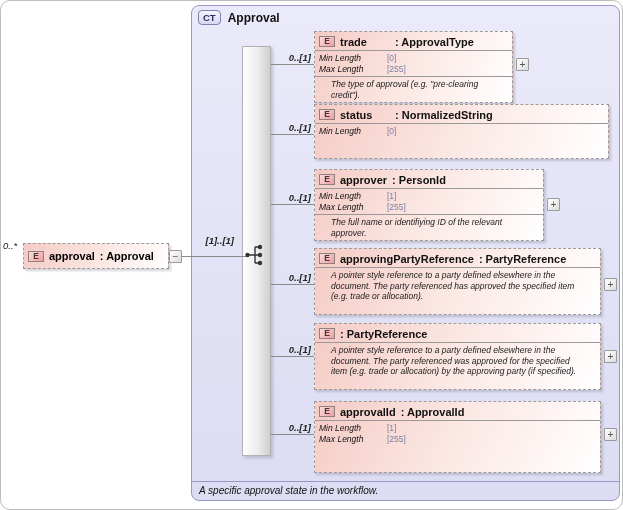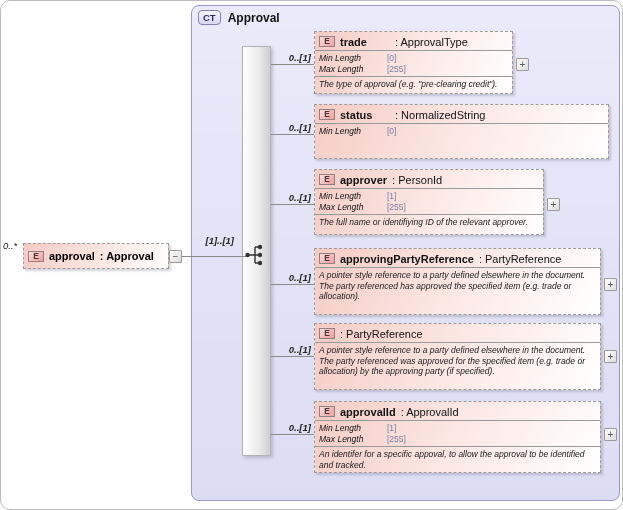--- a/index.html
+++ b/index.html
@@ -26,26 +26,26 @@
   .ebox { position:absolute; border:1px dashed #9b9b9b;
           background:linear-gradient(115deg,#f5cbc4 0%,#fbe7e3 48%,#ffffff 100%);
           box-shadow:2px 2px 2px rgba(100,100,130,0.28); z-index:3; overflow:hidden; }
   .ebox-header { display:flex; align-items:center; gap:5px; padding:3px 4px 2px 4px; height:18px; }
   .ebadge { flex:0 0 16px; width:16px; height:11px; border:1px solid #927f7f;
             background:linear-gradient(135deg,#fcdede,#ee9e9e); color:#4a3535;
             font-size:8.5px; font-weight:bold; line-height:9px;
             display:flex; align-items:center; justify-content:center; }
   .ename { font-weight:bold; font-size:11px; color:#111; min-width:50px; white-space:nowrap; }
   .ename.wide { min-width:0; }
-  .etype { font-weight:normal; font-size:11px; color:#111; white-space:nowrap; }
+  .etype { font-weight:bold; font-size:11px; color:#111; white-space:nowrap; }
   .facets { border-top:1px solid #999; padding:2px 4px 1px 4px; }
   .facet-row { display:flex; font-size:8.5px; line-height:11px; }
   .facet-label { width:68px; font-style:italic; color:#111; }
   .facet-value { color:#7d7da6; }
-  .eann { border-top:1px solid #999; padding:2px 4px; font-size:8.5px;
+  .eann { border-top:1px solid #999; padding:2px 16px; font-size:8.5px;
           font-style:italic; color:#1a1a1a; line-height:10.5px; }
 
   
   .root-box { position:absolute; left:22px; top:242px; width:146px; height:26px;
               border:1px dashed #9b9b9b; display:flex; align-items:center; gap:5px;
               padding:0 4px; background:linear-gradient(115deg,#f5cbc4 0%,#fbe7e3 55%,#ffffff 100%);
               box-shadow:2px 2px 2px rgba(100,100,130,0.28); z-index:3; }
   .root-name { font-weight:bold; font-size:11px; white-space:nowrap; }
 
   
@@ -70,20 +70,21 @@
 </head>
 <body>
 
 <div class="stage">
 
   <div class="ct">
     <div class="ct-header">
       <span class="ct-badge">CT</span>
       <span class="ct-title">Approval</span>
     </div>
+    <div class="ct-footer">A specific approval state in the workflow.</div>
   </div>
 
   <div class="card normal" style="left:2px; top:239px; width:18px; text-align:left;">0..*</div>
   <div class="root-box">
     <span class="ebadge">E</span>
     <span class="root-name">approval</span>
     <span class="root-name">: Approval</span>
   </div>
   <div class="sqbtn" style="left:168px; top:249px;">−</div>
   <div class="hline" style="left:181px; top:255px; width:64px; z-index:4;"></div>
@@ -195,17 +196,16 @@
     <div class="facets">
       <div class="facet-row">
         <span class="facet-label">Min Length</span>
         <span class="facet-value">[1]</span>
       </div>
       <div class="facet-row">
         <span class="facet-label">Max Length</span>
         <span class="facet-value">[255]</span>
       </div>
     </div>
-    <div class="eann">An identifer for a specific appoval, to allow the approval to be identified and tracked.</div>
   </div>
   <div class="sqbtn" style="left:603px; top:427px;">+</div>
 
 </div>
 
 </body></html>

